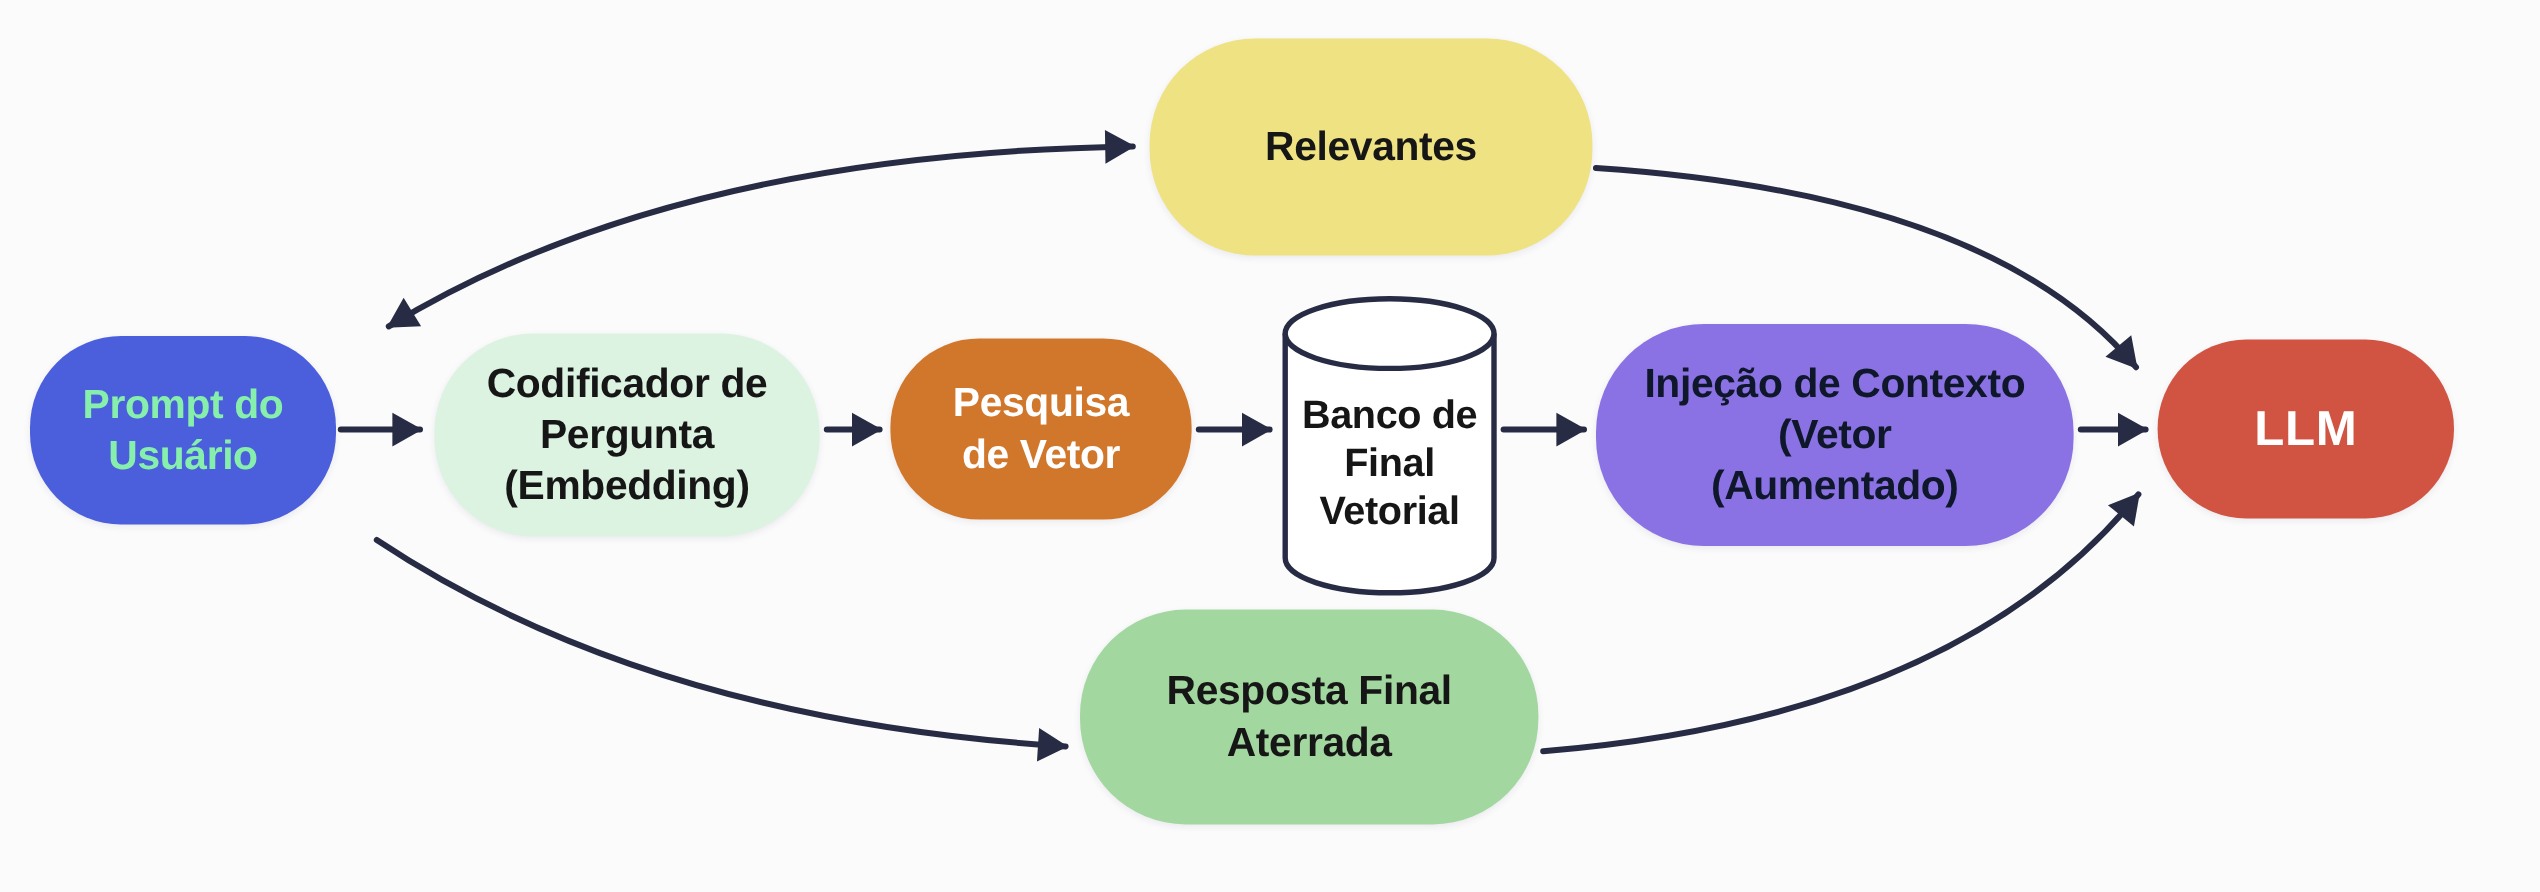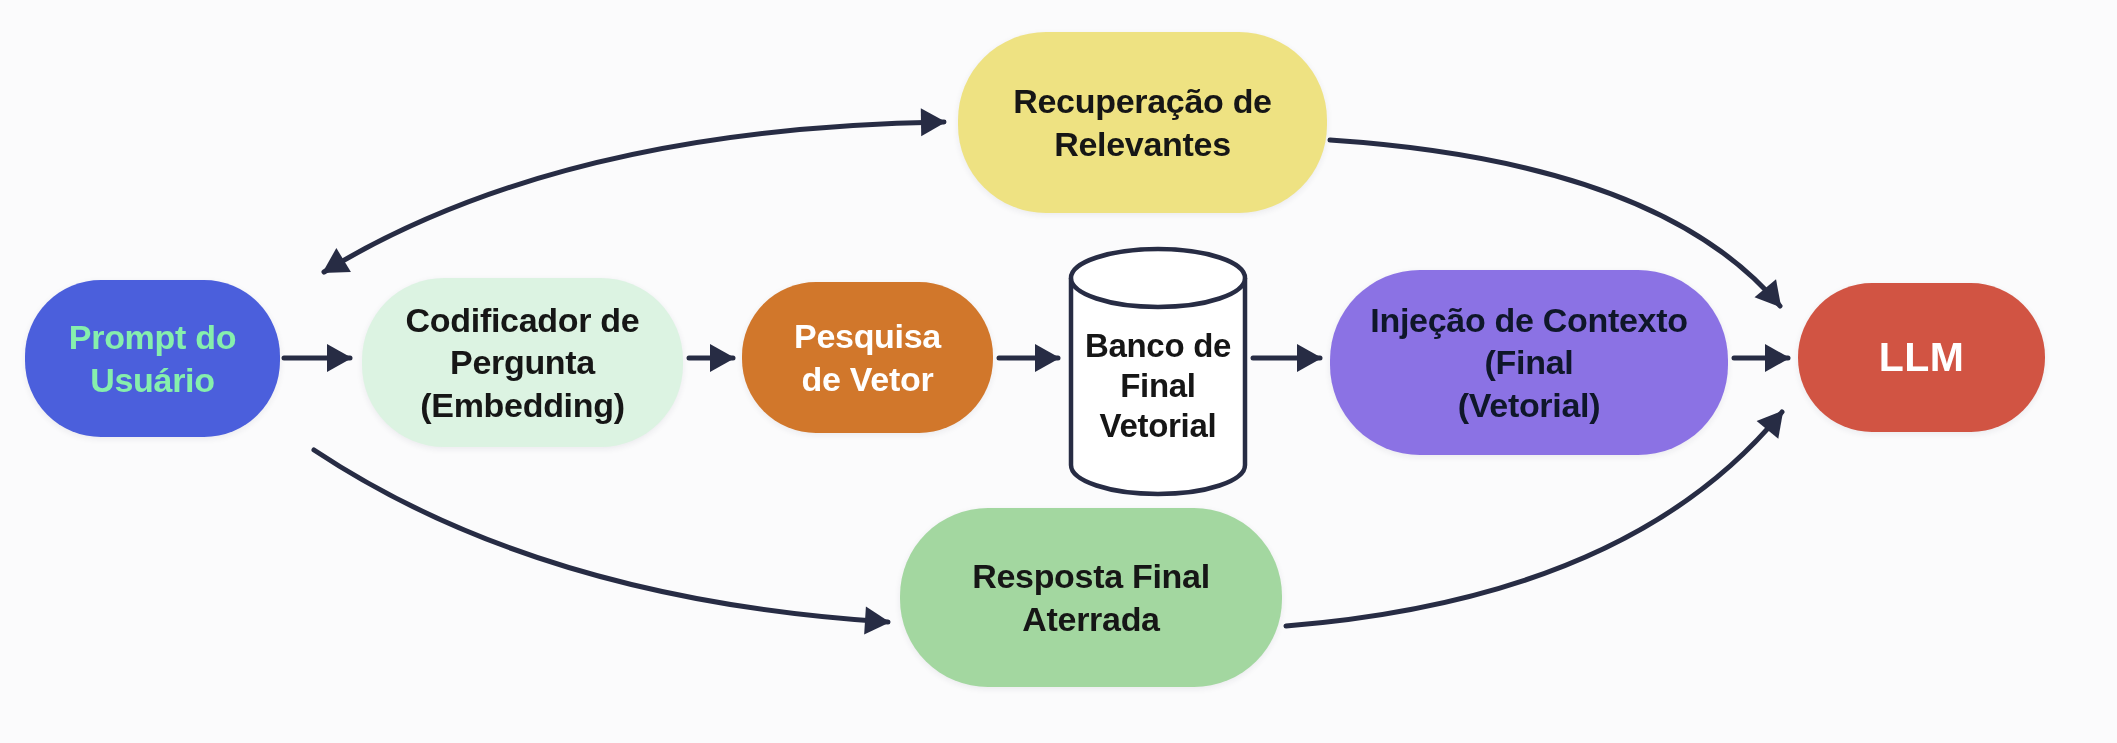--- a/index.html
+++ b/index.html
@@ -115,30 +115,29 @@
   </div>
 
   <div class="node cyl-label" style="left: 1073px; top: 300px; width: 170px; height: 172px; color: rgb(22, 22, 22);">
     <span class="ln">Banco de</span>
     <span class="ln">Final</span>
     <span class="ln">Vetorial</span>
   </div>
 
   <div class="node" style="left: 1330px; top: 270px; width: 398px; height: 185px; border-radius: 90px; background: rgb(139, 114, 228); color: #0f172a;">
     <span class="ln">Injeção de Contexto</span>
-    <span class="ln">(Final</span>
-    <span class="ln">(Vetorial)</span>
+    <span class="ln">(Vetor</span>
+    <span class="ln">(Aumentado)</span>
   </div>
 
   <div class="node big" style="left: 1798px; top: 283px; width: 247px; height: 149px; border-radius: 74px; background: rgb(209, 84, 67); color: rgb(255, 255, 255); text-align: center;">
     <span class="ln">LLM</span>
   </div>
 
   <div class="node" style="left: 958px; top: 32px; width: 369px; height: 181px; border-radius: 88px; background: rgb(238, 226, 130); color: rgb(22, 22, 22);">
-    <span class="ln">Recuperação de</span>
     <span class="ln">Relevantes</span>
   </div>
 
   <div class="node" style="left: 900px; top: 508px; width: 382px; height: 179px; border-radius: 88px; background: rgb(163, 215, 160); color: rgb(22, 22, 22);">
     <span class="ln">Resposta Final</span>
     <span class="ln">Aterrada</span>
   </div>
 
 </div>
 

